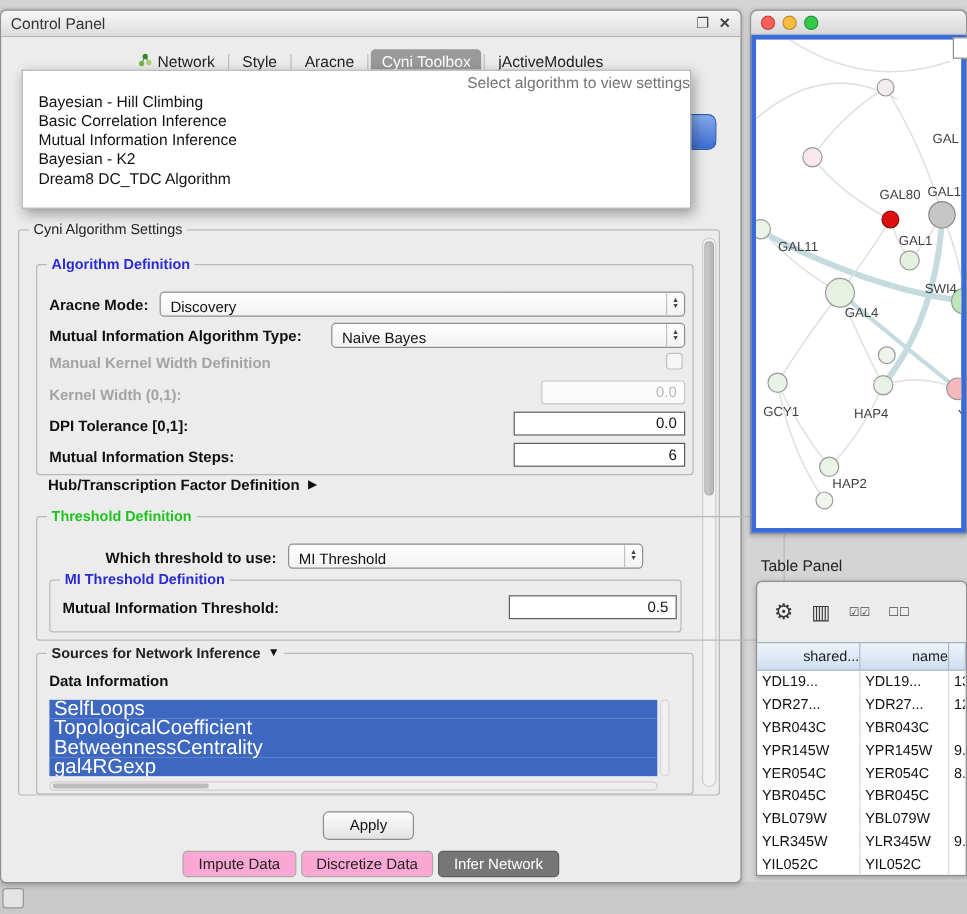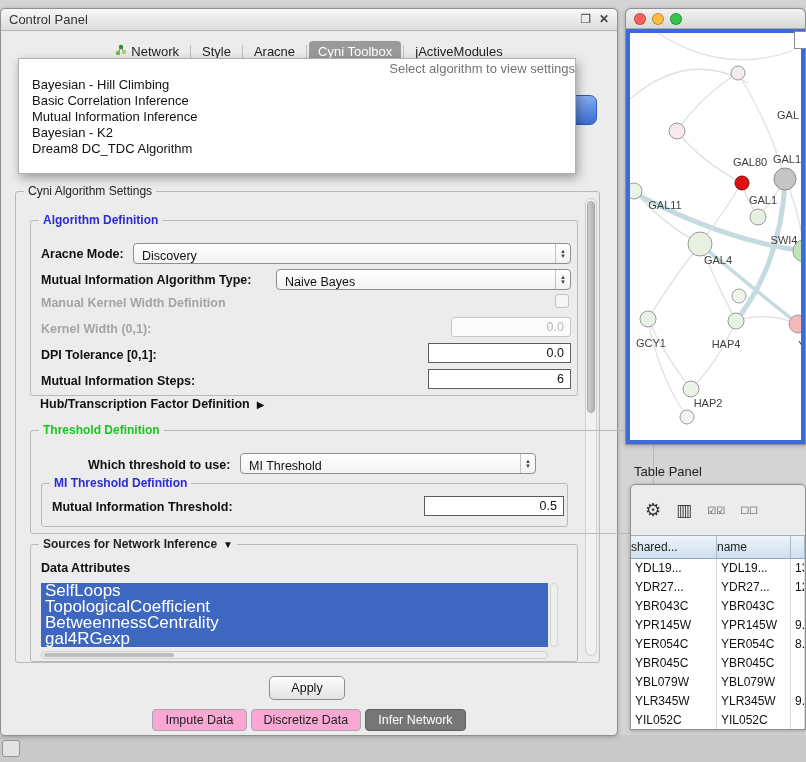--- a/index.html
+++ b/index.html
@@ -59,21 +59,21 @@
   .cutbox{position:absolute;left:168px;top:22px;width:14px;height:18px;background:#fff;border:1px solid #8a8a8a;z-index:6}
   svg text{font-size:11px;fill:#3f3f3f}
   .tplabel{position:absolute;left:634px;top:464px;font-size:13px;color:#222}
   .twin{left:630px;top:484px;width:176px;height:246px;border-radius:5px 5px 0 0;overflow:hidden}
   .ttool{position:absolute;left:0;right:0;top:0;height:50px;display:flex;align-items:center;gap:15px;padding-left:14px}
   .ti{color:#3a3a3a}
   .gear{font-size:18px}
   .cols{font-size:17px}
   .chk{font-size:10px;color:#4a4a4a}
   .thead{position:absolute;left:0;right:0;top:50px;height:24px;display:flex;background:linear-gradient(#eef4fa,#cddff0);border-top:1px solid #9fb2c4;border-bottom:1px solid #93a7ba}
-  .th{line-height:22px;text-align:left;font-size:12px;color:#1c1c1c;border-right:1px solid #aabbcb;overflow:hidden;white-space:nowrap}
+  .th{line-height:22px;text-align:right;font-size:12px;color:#1c1c1c;border-right:1px solid #aabbcb;overflow:hidden;white-space:nowrap}
   .c0{width:86px}.c1{width:74px}.c2{flex:1}
   .tbody{position:absolute;left:0;right:0;top:74px;bottom:0;background:#fff;overflow:hidden}
   .trow{display:flex;height:19px}
   .td{font-size:12px;line-height:19px;padding-left:4px;border-right:1px solid #dadada;overflow:hidden;white-space:nowrap;color:#111}
   .chip{position:absolute;left:2px;top:740px;width:18px;height:17px;background:#e3e3e3;border:1px solid #969696;border-radius:3px}
 </style>
 </head>
 <body>
 
 <div class="strip"></div>
@@ -187,21 +187,21 @@
         <span class="lbl b" style="left:10px;top:16px">Mutual Information Threshold:</span>
         <div class="field" style="left:382px;top:12px;width:140px">0.5</div>
       </div>
     </div>
 
     <div class="frame" style="left:14px;top:352px;width:548px;height:118px">
       <span class="legend dark">
         <span>Sources for Network Inference</span>
         <span class="tri">▼</span>
       </span>
-      <span class="lbl b" style="left:10px;top:16px">Data Attributes</span>
+      <span class="lbl b" style="left:10px;top:16px">Data Information</span>
       <div class="attrlist" id="attrlist" style="left:10px;top:38px;width:507px;height:64px">
           <div class="li">SelfLoops</div>
           <div class="li">TopologicalCoefficient</div>
           <div class="li">BetweennessCentrality</div>
           <div class="li">gal4RGexp</div>
         </div>
       <div class="vtrack" style="left:519px;top:38px;height:64px"></div>
       <div class="hscroll" style="left:10px;top:106px;width:507px">
           <div class="hthumb"></div>
         </div>

